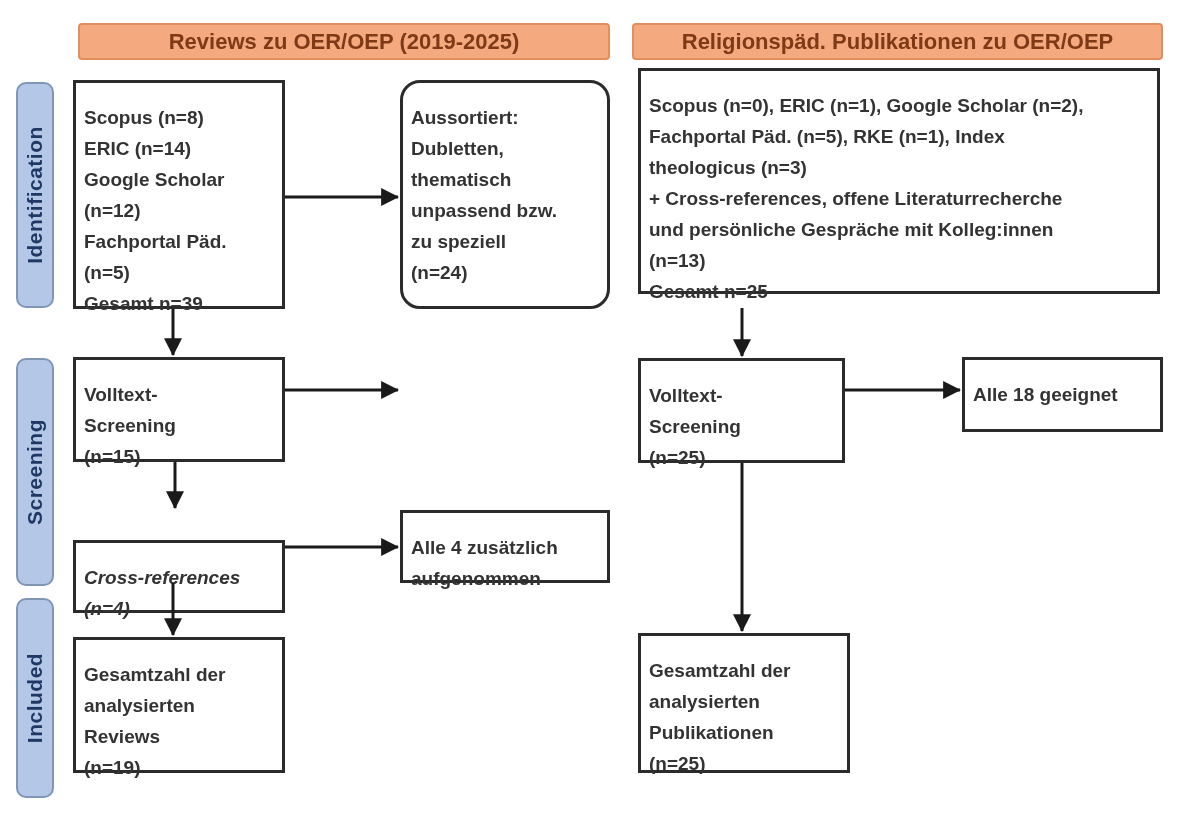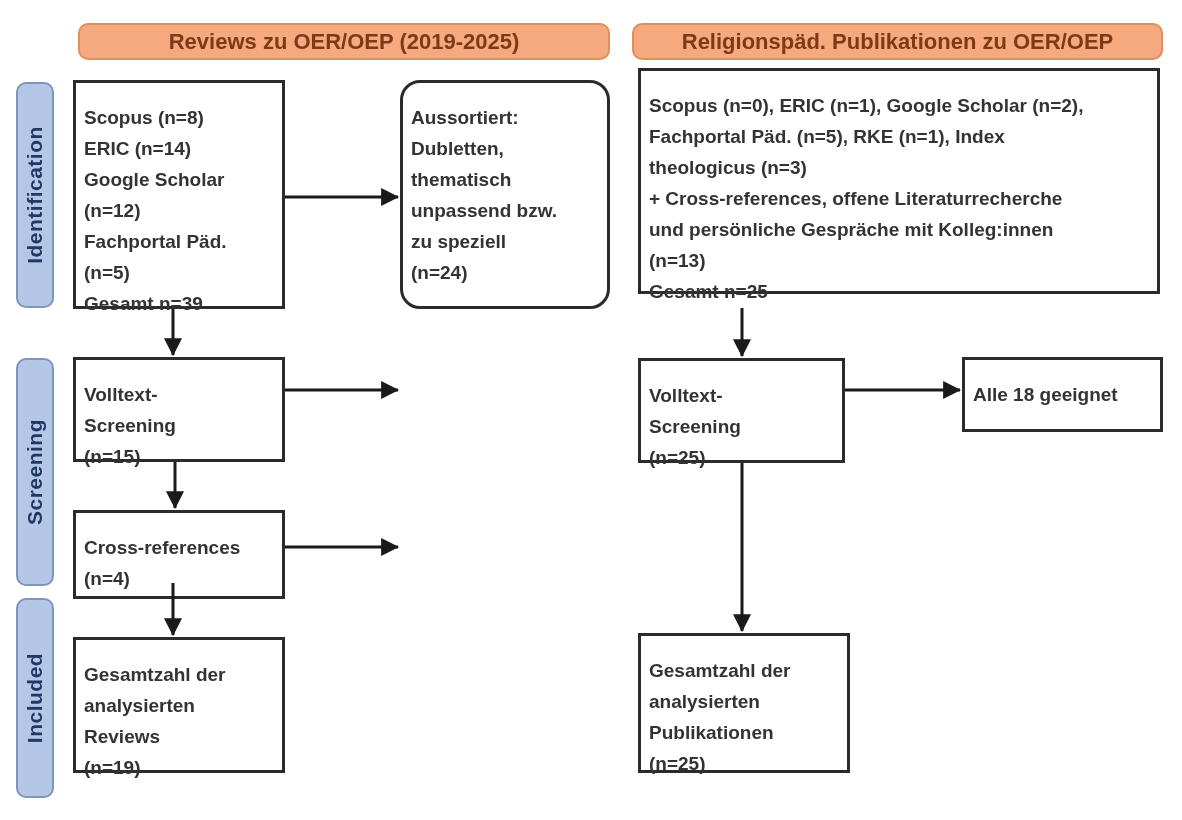--- a/index.html
+++ b/index.html
@@ -9,21 +9,21 @@
     height: 820px;
     background: #ffffff;
     font-family: "Liberation Sans", sans-serif;
     overflow: hidden;
   }
   .hdr {
     position: absolute;
     box-sizing: border-box;
     background: var(--header-fill, #F4A97E);
     border: 2px solid var(--header-border, #E08E5E);
-    border-radius: 10px;
+    border-radius: 4px;
     color: var(--header-text, #7E3A16);
     font-weight: bold;
     font-size: 22px;
     display: flex;
     align-items: center;
     justify-content: center;
     text-align: center;
   }
   .stage {
     position: absolute;
@@ -101,22 +101,24 @@
 Gesamt n=25</div>
 
   <div class="box" style="left:73px; top:357px; width:212px; height:105px;">Volltext-
 Screening
 (n=15)</div>
   <div class="box" style="left:638px; top:358px; width:207px; height:105px;">Volltext-
 Screening
 (n=25)</div>
   <div class="box" style="left:962px; top:357px; width:201px; height:75px;">Alle 18 geeignet</div>
 
-  <div class="box" style="left:73px; top:510px; width:212px; height:89px;">Cross-references
+  <div class="box" style="left:73px; top:540px; width:212px; height:73px;font-style:italic;">Cross-references
 (n=4)</div>
+  <div class="box" style="left:400px; top:510px; width:210px; height:73px;">Alle 4 zusätzlich
+aufgenommen</div>
 
   <div class="box" style="left:73px; top:637px; width:212px; height:136px;">Gesamtzahl der
 analysierten
 Reviews
 (n=19)</div>
   <div class="box" style="left:638px; top:633px; width:212px; height:140px;">Gesamtzahl der
 analysierten
 Publikationen
 (n=25)</div>
 

